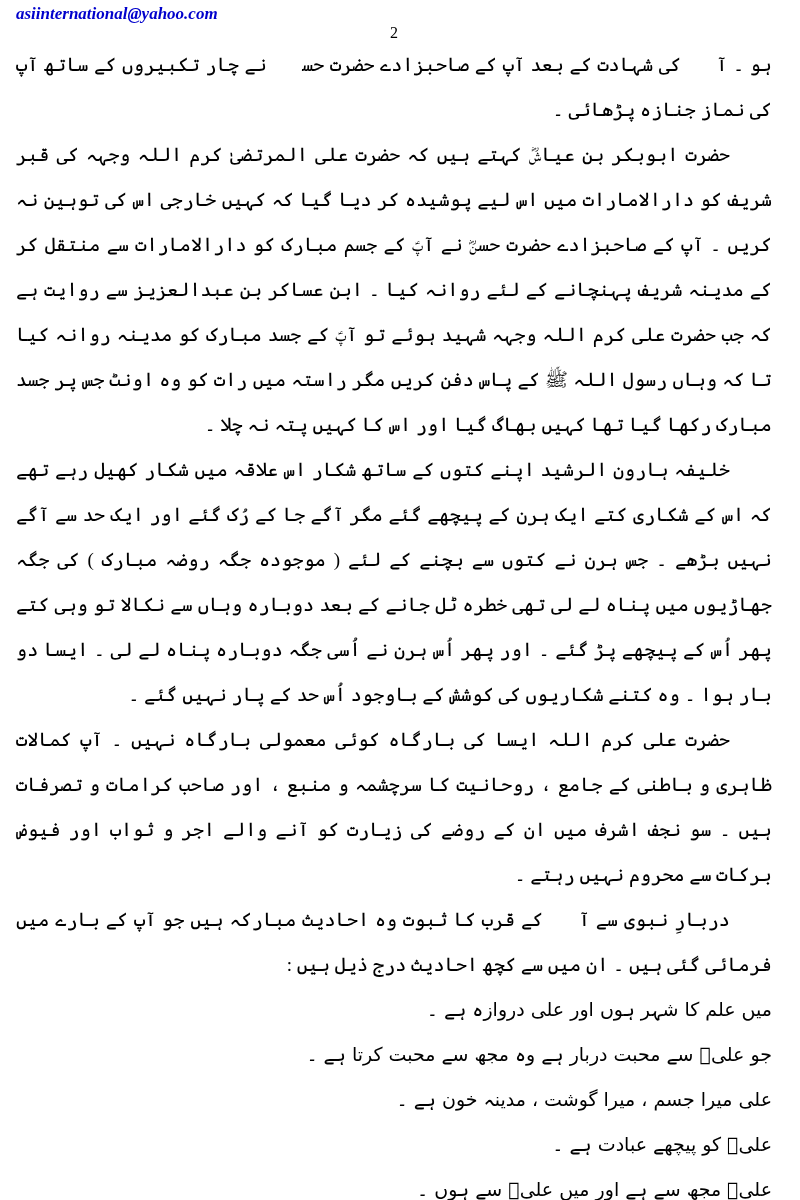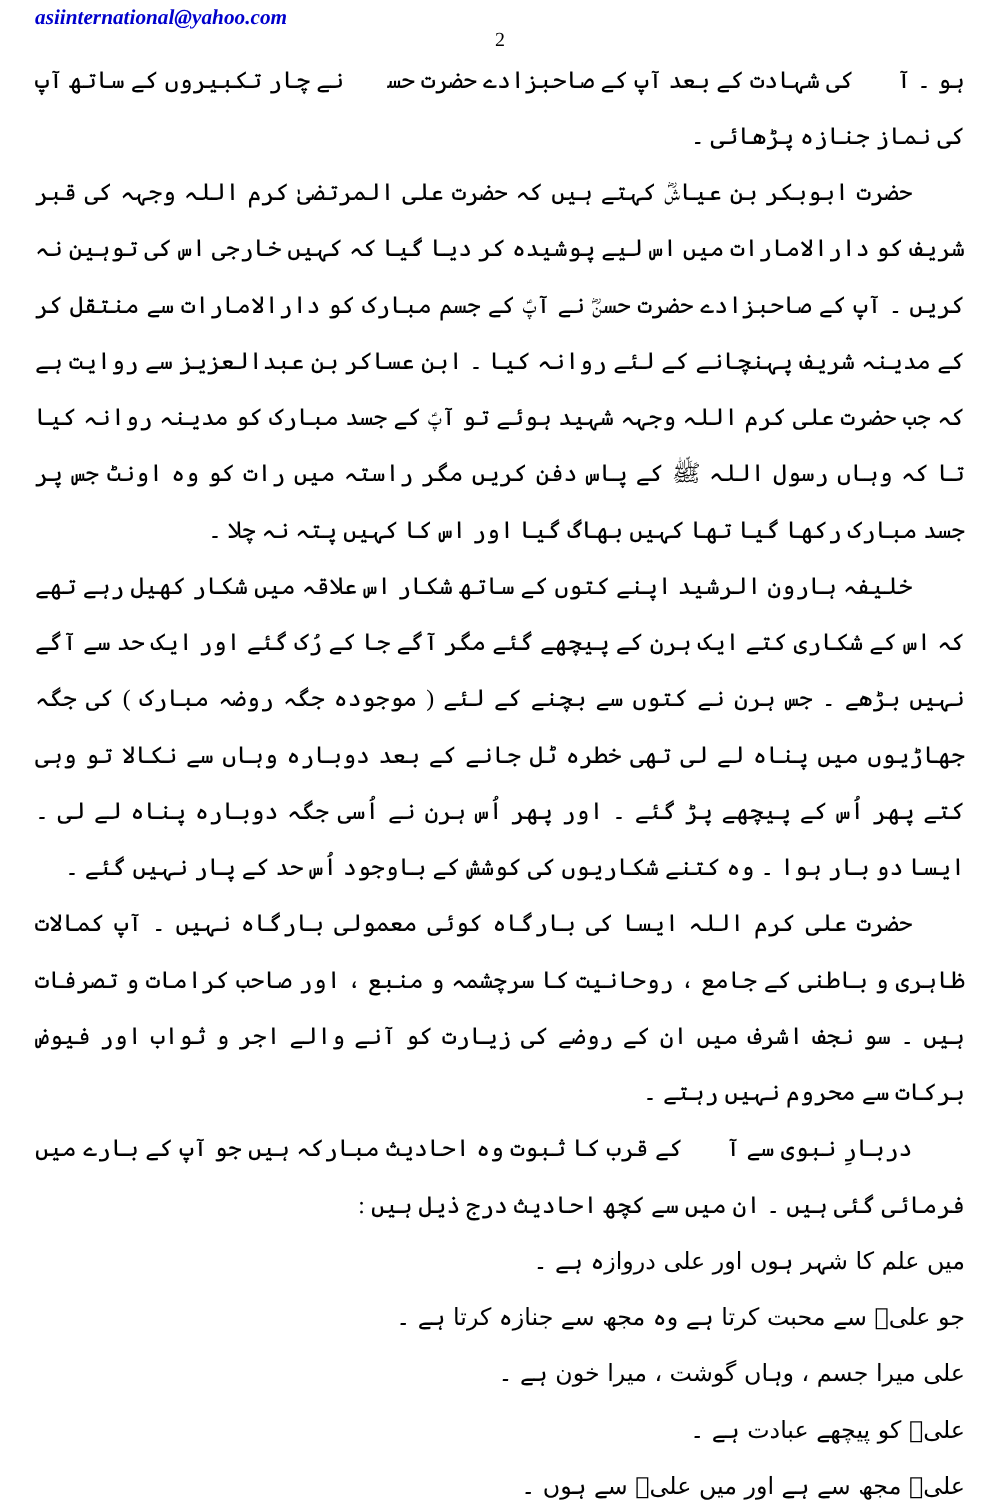--- a/index.html
+++ b/index.html
@@ -12,21 +12,21 @@
     height: 1200px;
     position: relative;
     font-family: "DejaVu Sans", sans-serif;
     color: #000000;
     overflow: hidden;
   }
   .page {
     width: 800px;
     height: 1200px;
     box-sizing: border-box;
-    padding: 4px 28px 0 28px;
+    padding: 4px 28px 0 16px;
     display: flex;
     flex-direction: column;
   }
   
   .header-row {
     height: 24px;
     position: relative;
   }
   .email-link {
     font-family: "Liberation Serif", serif;
@@ -77,20 +77,20 @@
   <div class="page-number">2</div>
 
   <div class="content">
     <p class="para no-indent">ہو ۔ آپؑ کی شہادت کے بعد آپ کے صاحبزادے حضرت حسنؓ نے چار تکبیروں کے ساتھ آپ کی نماز جنازہ پڑھائی ۔</p>
     <p class="para">حضرت ابوبکر بن عیاشؓ کہتے ہیں کہ حضرت علی المرتضیٰ کرم اللہ وجہہ کی قبر شریف کو دارالامارات میں اس لیے پوشیدہ کر دیا گیا کہ کہیں خارجی اس کی توہین نہ کریں ۔ آپ کے صاحبزادے حضرت حسنؓ نے آپؑ کے جسم مبارک کو دارالامارات سے منتقل کر کے مدینہ شریف پہنچانے کے لئے روانہ کیا ۔ ابن عساکر بن عبدالعزیز سے روایت ہے کہ جب حضرت علی کرم اللہ وجہہ شہید ہوئے تو آپؑ کے جسد مبارک کو مدینہ روانہ کیا تا کہ وہاں رسول اللہ ﷺ کے پاس دفن کریں مگر راستہ میں رات کو وہ اونٹ جس پر جسد مبارک رکھا گیا تھا کہیں بھاگ گیا اور اس کا کہیں پتہ نہ چلا ۔</p>
     <p class="para">خلیفہ ہارون الرشید اپنے کتوں کے ساتھ شکار اس علاقہ میں شکار کھیل رہے تھے کہ اس کے شکاری کتے ایک ہرن کے پیچھے گئے مگر آگے جا کے رُک گئے اور ایک حد سے آگے نہیں بڑھے ۔ جس ہرن نے کتوں سے بچنے کے لئے ( موجودہ جگہ روضہ مبارک ) کی جگہ جھاڑیوں میں پناہ لے لی تھی خطرہ ٹل جانے کے بعد دوبارہ وہاں سے نکالا تو وہی کتے پھر اُس کے پیچھے پڑ گئے ۔ اور پھر اُس ہرن نے اُسی جگہ دوبارہ پناہ لے لی ۔ ایسا دو بار ہوا ۔ وہ کتنے شکاریوں کی کوشش کے باوجود اُس حد کے پار نہیں گئے ۔</p>
     <p class="para">حضرت علی کرم اللہ ایسا کی بارگاہ کوئی معمولی بارگاہ نہیں ۔ آپ کمالات ظاہری و باطنی کے جامع ، روحانیت کا سرچشمہ و منبع ، اور صاحب کرامات و تصرفات ہیں ۔ سو نجف اشرف میں ان کے روضے کی زیارت کو آنے والے اجر و ثواب اور فیوض برکات سے محروم نہیں رہتے ۔</p>
     <p class="para">دربارِ نبوی سے آپؑ کے قرب کا ثبوت وہ احادیث مبارکہ ہیں جو آپ کے بارے میں فرمائی گئی ہیں ۔ ان میں سے کچھ احادیث درج ذیل ہیں :</p>
 
     <p class="hadith-line">میں علم کا شہر ہوں اور علی دروازہ ہے ۔</p>
-    <p class="hadith-line">جو علیؑ سے محبت کرتا ہے وہ مجھ سے جنازہ کرتا ہے ۔</p>
-    <p class="hadith-line">علی میرا جسم ، وہاں گوشت ، میرا خون ہے ۔</p>
+    <p class="hadith-line">جو علیؑ سے محبت دربار ہے وہ مجھ سے محبت کرتا ہے ۔</p>
+    <p class="hadith-line">علی میرا جسم ، میرا گوشت ، مدینہ خون ہے ۔</p>
     <p class="hadith-line">علیؑ کو پیچھے عبادت ہے ۔</p>
     <p class="hadith-line">علیؑ مجھ سے ہے اور میں علیؑ سے ہوں ۔</p>
 
   </div>
 
 </div>
 
 </body></html>

